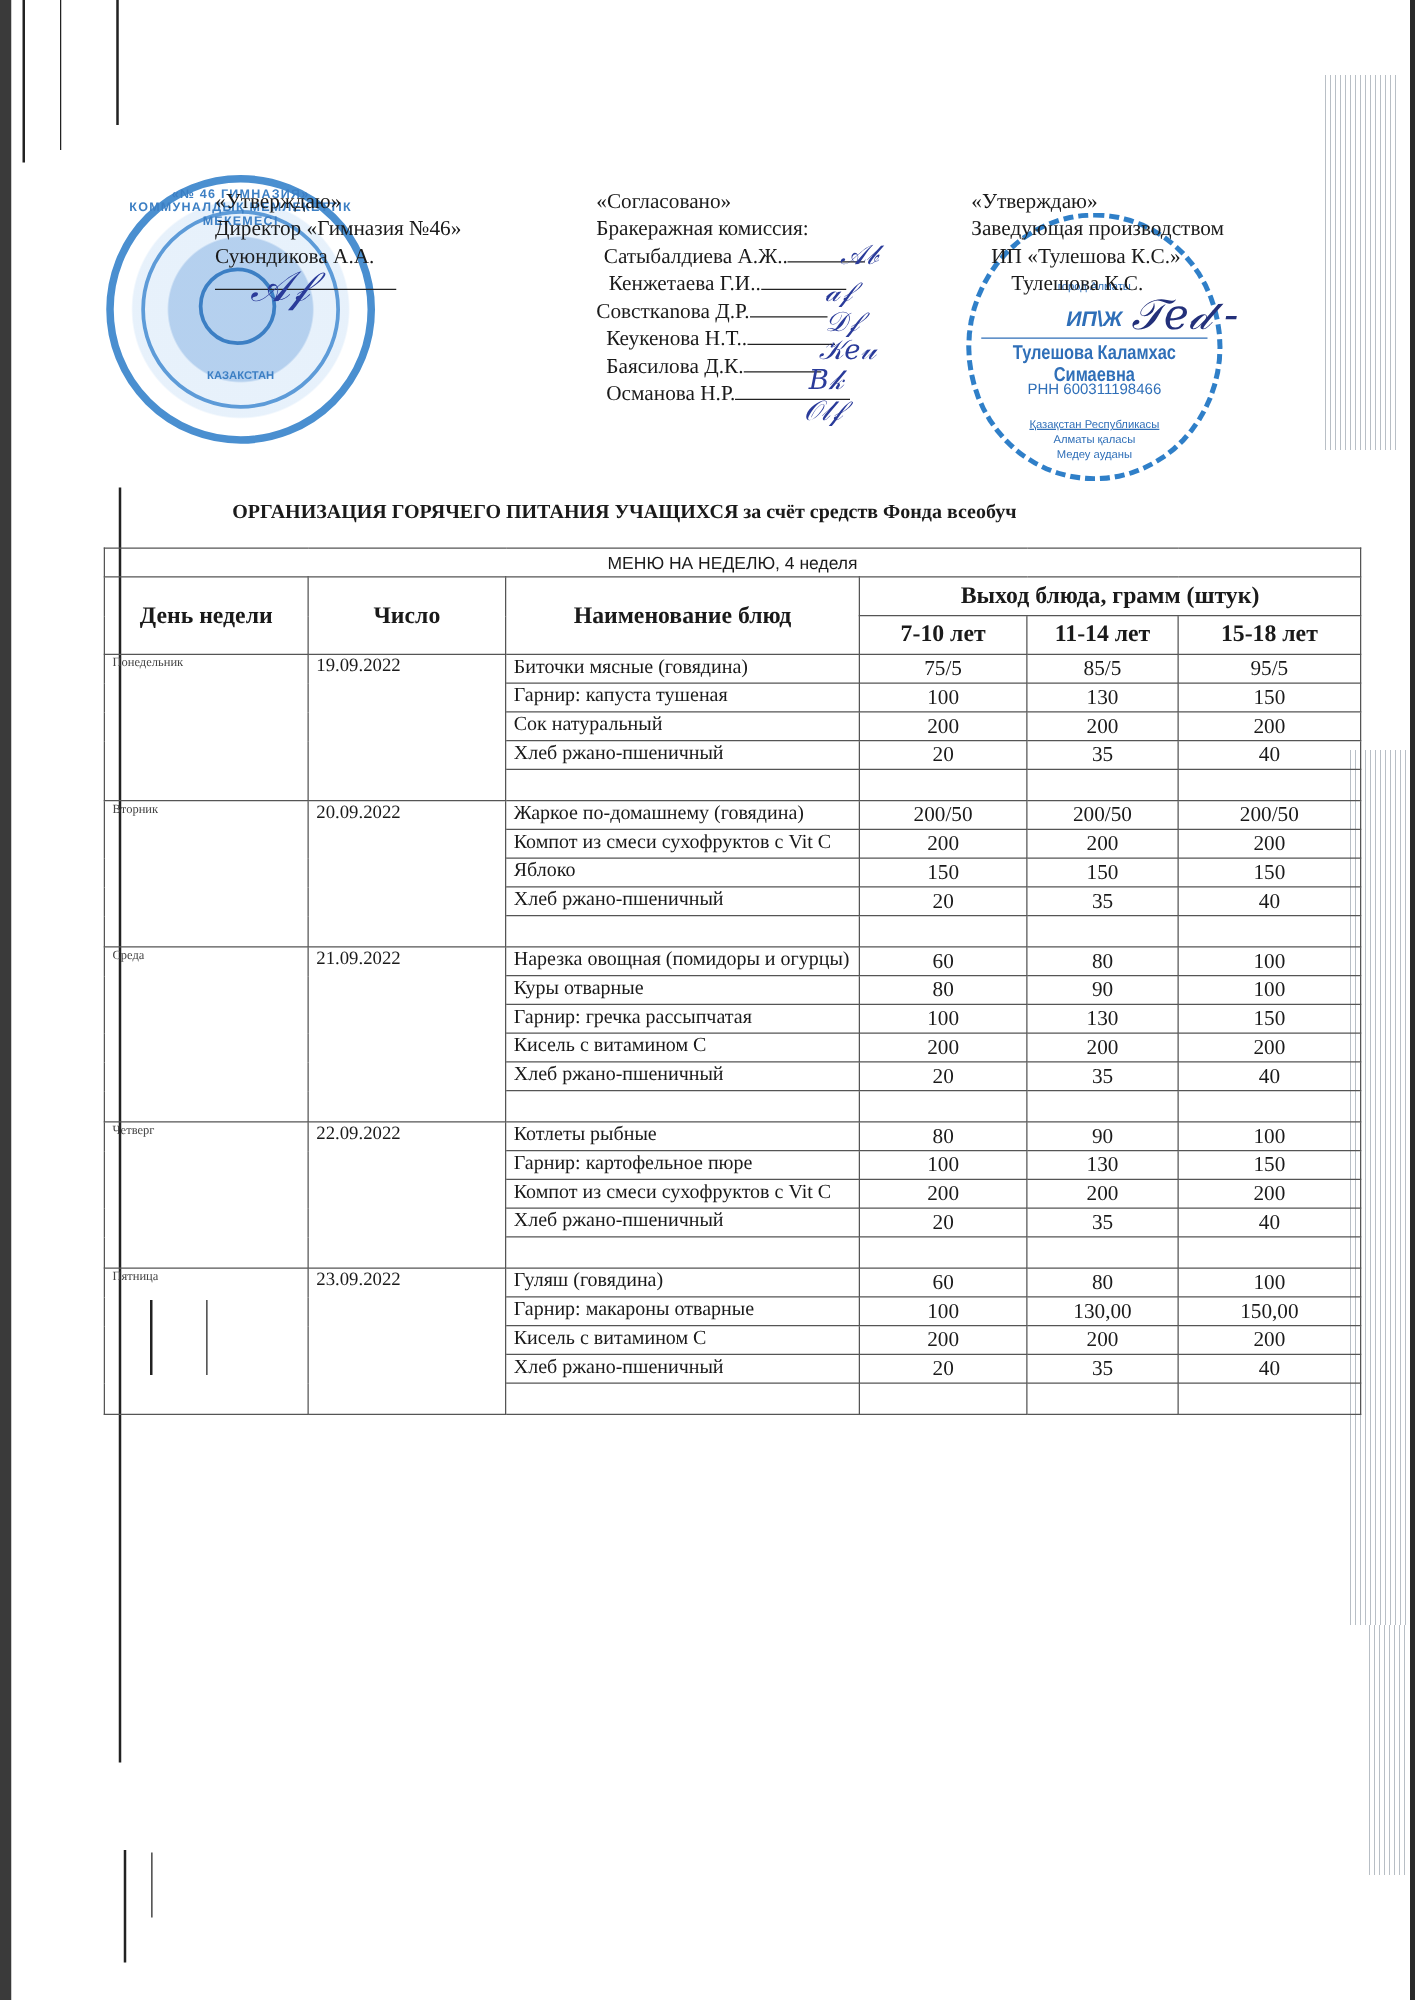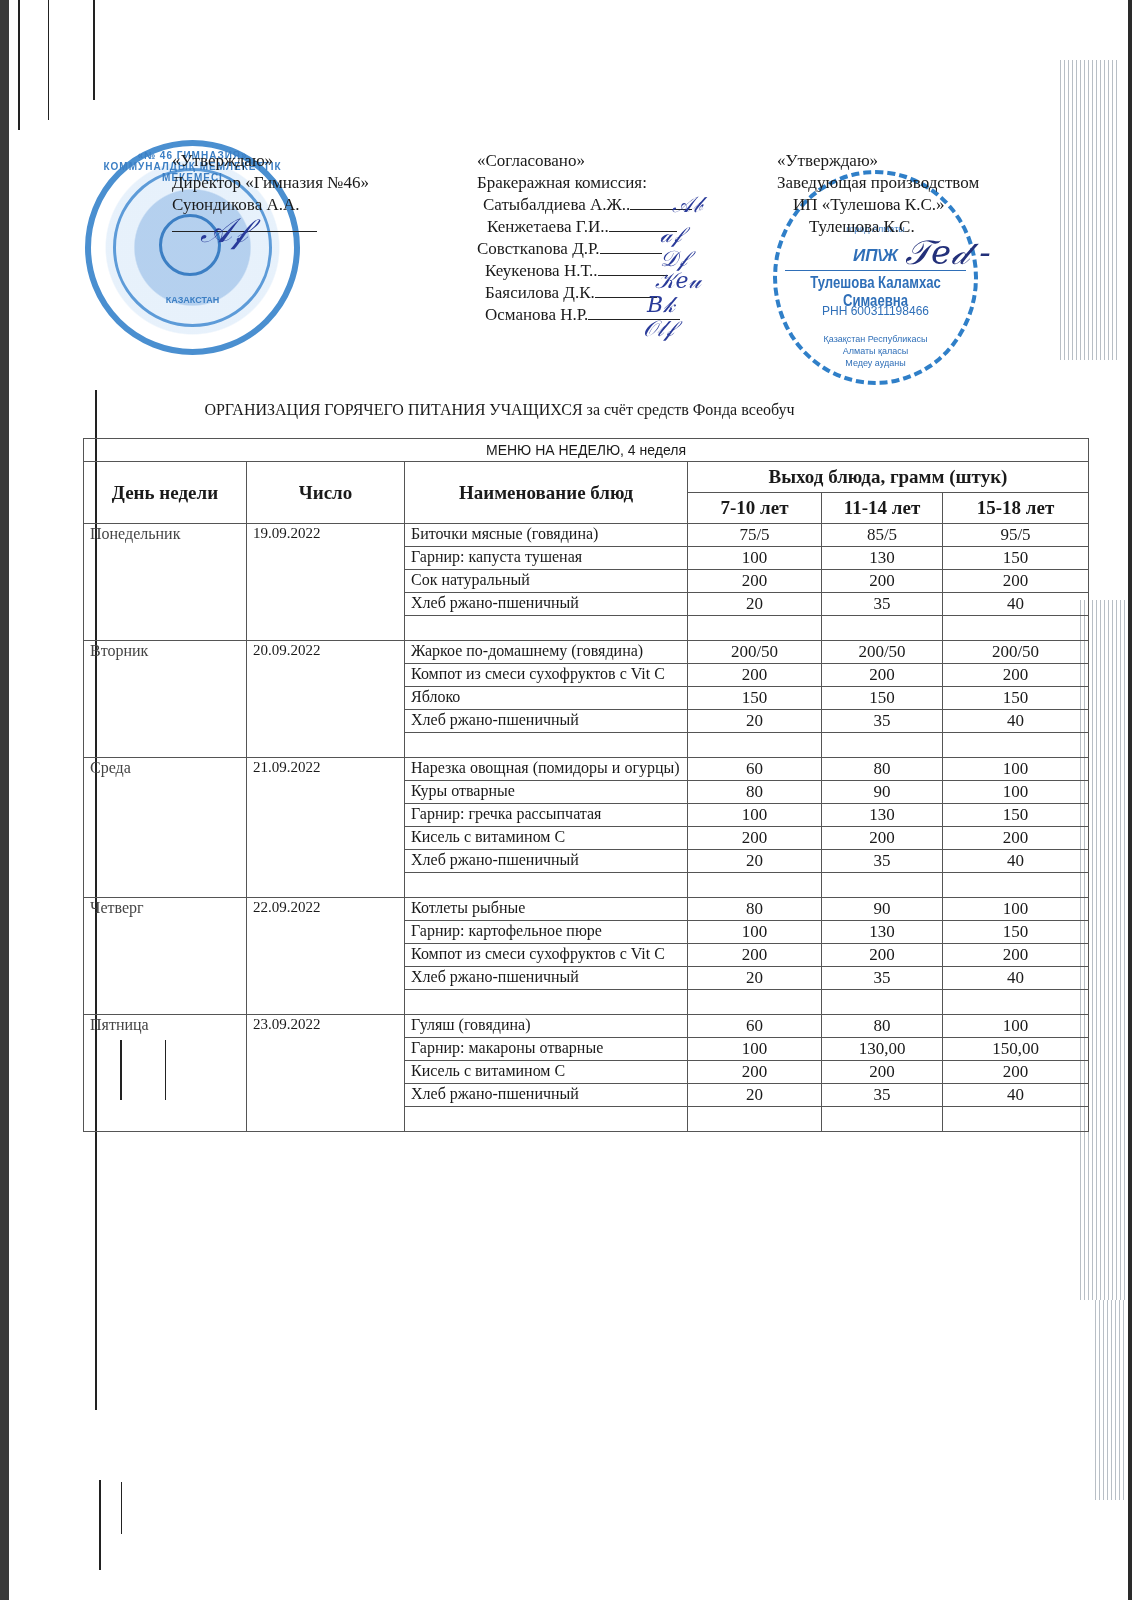--- a/index.html
+++ b/index.html
@@ -26,40 +26,40 @@
     .stamp-right {
       position: absolute; left: 773px; top: 170px; width: 205px; height: 215px;
       border-radius: 50%; border: 4px dashed #2f7fc8; box-sizing: border-box;
     }
     .stamp-right .ip { position: absolute; top: 72px; width: 100%; text-align: center; font-family: "Liberation Sans", sans-serif; font-style: italic; font-weight: bold; font-size: 17px; color: #2f6fb8; }
     .stamp-right .line { position: absolute; top: 96px; left: 8px; right: 8px; height: 1px; background: #2f6fb8; }
     .stamp-right .name { position: absolute; top: 100px; width: 100%; text-align: center; font-family: "Liberation Sans", sans-serif; font-weight: bold; font-size: 16px; color: #2f6fb8; transform: scaleX(0.82); }
     .stamp-right .rnn { position: absolute; top: 130px; width: 100%; text-align: center; font-family: "Liberation Sans", sans-serif; font-size: 12px; color: #2f6fb8; }
     .stamp-right .small { position: absolute; width: 100%; text-align: center; font-family: "Liberation Sans", sans-serif; font-size: 9px; color: #2f6fb8; }
     .stamp-right .city { top: 50px; }
-    .stamp-right .r1 { top: 160px; }
+    .stamp-right .r1 { top: 160px; text-decoration: underline; }
     .stamp-right .r2 { top: 172px; }
     .stamp-right .r3 { top: 184px; }
 
     .approval { position: absolute; font-size: 17px; line-height: 22px; }
     .approval div { white-space: nowrap; }
     .sig-line { display: inline-block; border-bottom: 1px solid #222; vertical-align: baseline; }
     .sig { position: absolute; font-family: "DejaVu Serif", serif; font-style: italic; color: #2a3b9a; font-size: 22px; }
 
-    .title { position: absolute; left: 0; width: 999px; top: 400px; text-align: center; font-weight: normal; font-size: 16px; line-height: 20px; }
+    .title { position: absolute; left: 0; width: 999px; top: 400px; text-align: center; font-weight: bold; font-size: 16px; line-height: 20px; }
 
     table.menu {
       position: absolute; left: 83px; top: 438px; width: 1005px;
       border-collapse: collapse; table-layout: fixed;
       font-family: "Liberation Serif", serif; font-size: 16px;
     }
     table.menu td, table.menu th { border: 1px solid #555; padding: 1px 6px; vertical-align: top; }
     table.menu .caption-row td { text-align: center; font-family: "Liberation Sans", sans-serif; font-size: 14px; padding: 3px; }
     table.menu th { font-size: 19px; font-weight: bold; text-align: center; vertical-align: middle; height: 28px; }
-    table.menu .day { font-size: 16px; color: #444; border-bottom: 1px solid #555; margin-left: 44px; }
+    table.menu .day { font-size: 10px; color: #444; border-bottom: 1px solid #555; margin-left: 44px; }
     table.menu .date { font-size: 15px; }
     table.menu .dish { font-size: 16px; }
     table.menu .num { text-align: center; font-size: 17px; }
     table.menu .spacer td { height: 22px; border-top: 1px solid #555; }
   </style>
 </head>
 <body>
 
 <div class="left-bar"></div>
 <div class="right-bar"></div>

